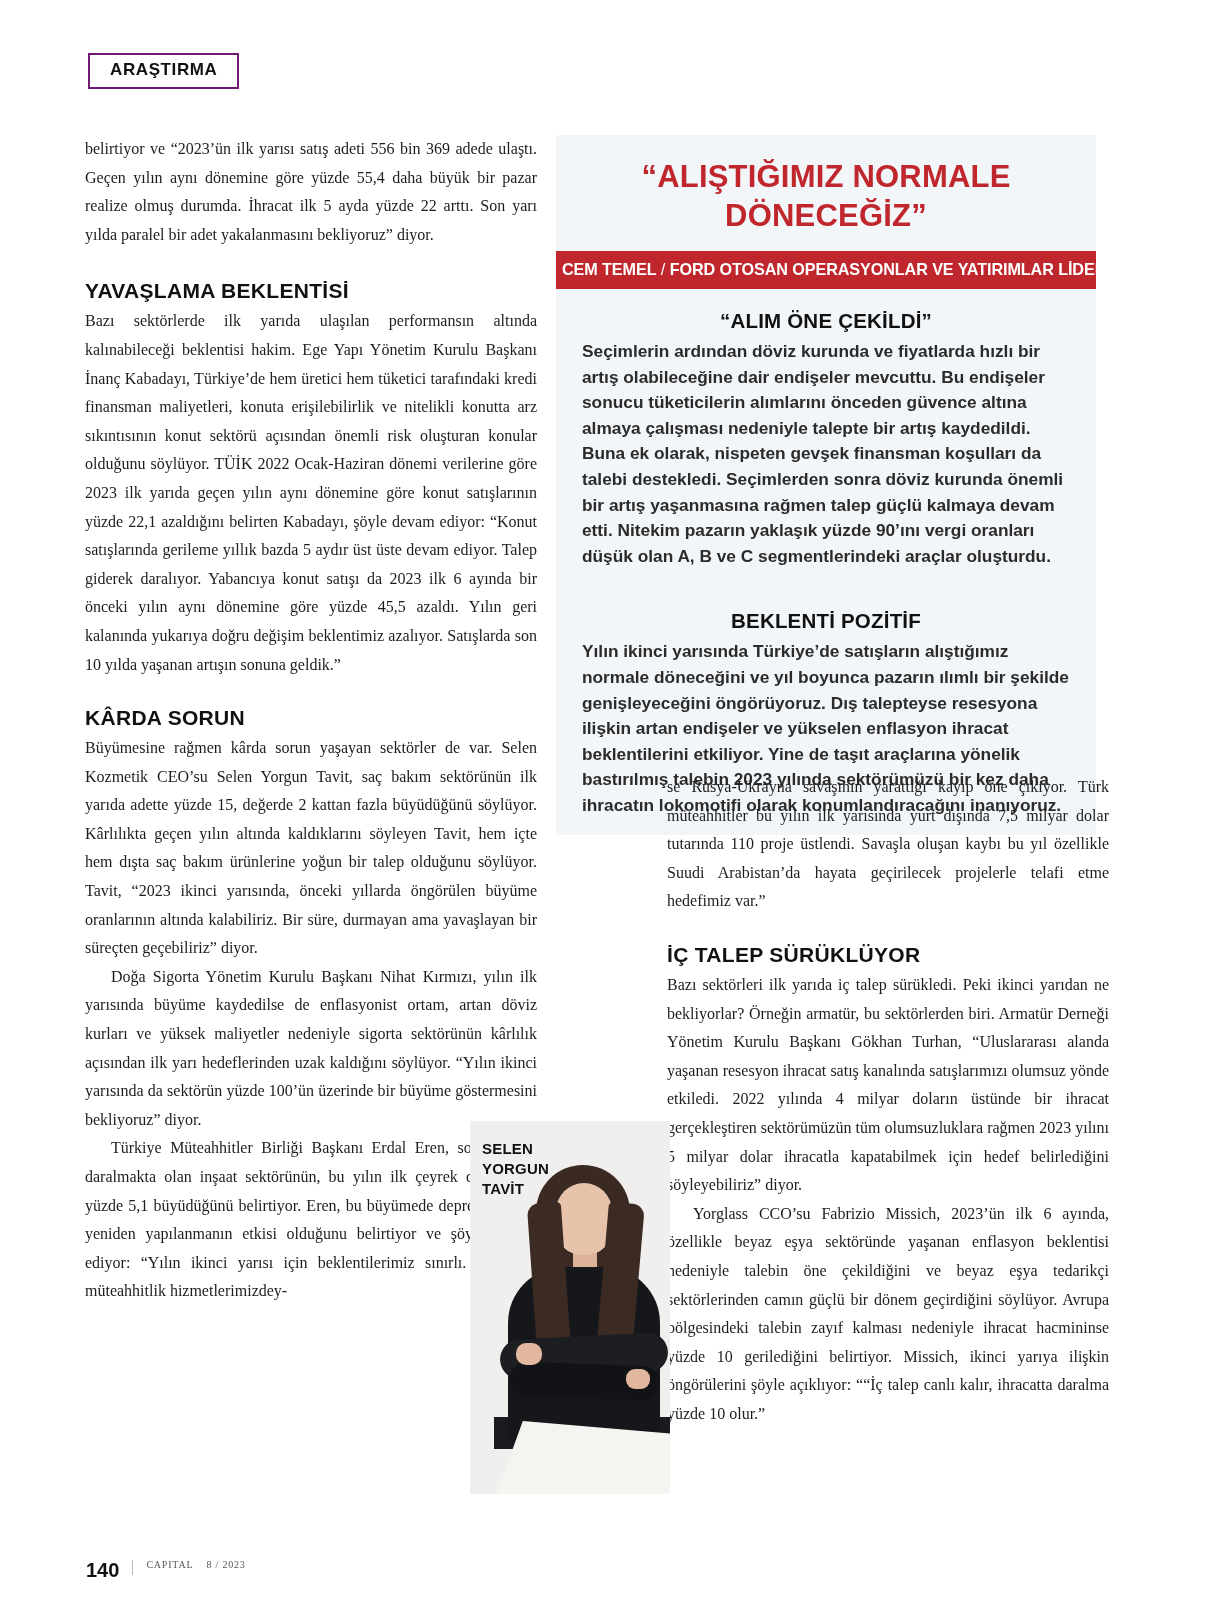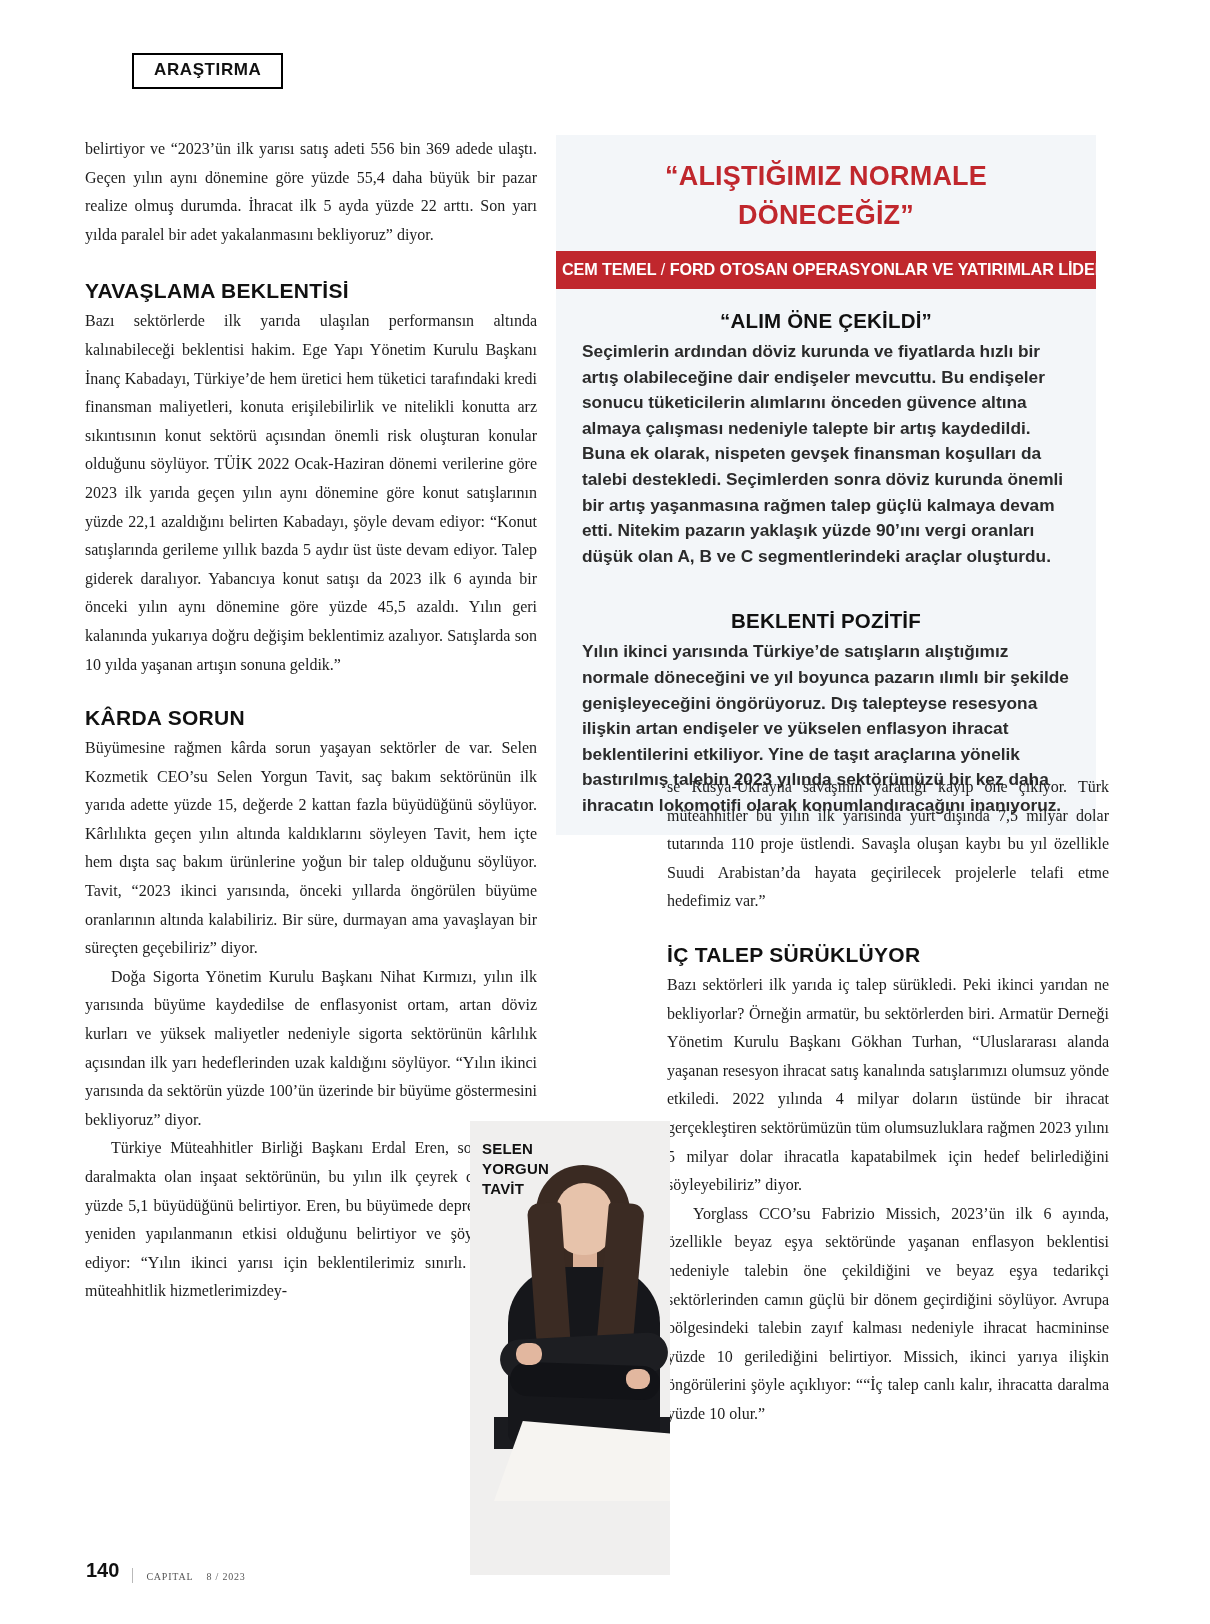--- a/index.html
+++ b/index.html
@@ -16,30 +16,29 @@
     overflow: hidden;
   }
 
   
   .kicker-wrap {
     position: absolute;
     left: 88px;
     top: 53px;
   }
   .kicker {
-    border: 2px solid #000000;
+    border: 2px solid #701a75;
     padding: 6px 20px 7px 20px;
     font-family: "Liberation Sans", sans-serif;
     font-weight: bold;
     font-size: 17px;
     letter-spacing: 0.6px;
     color: #111;
     display: inline-block;
     line-height: 1.1;
-    margin-left: 44px;
   }
 
   
   .col-left {
     position: absolute;
     left: 85px;
     top: 135px;
     width: 452px;
   }
   .col-right-top {
@@ -82,21 +81,21 @@
     background: #f3f6f9;
     width: 540px;
     box-sizing: border-box;
     padding-bottom: 16px;
   }
   .quote-head {
     text-align: center;
     color: #c0272d;
     font-family: "Liberation Sans", sans-serif;
     font-weight: bold;
-    font-size: 27px;
+    font-size: 31px;
     line-height: 39px;
     letter-spacing: 0.2px;
     padding: 22px 34px 16px 34px;
   }
   .quote-name-bar {
     background: #c0272d;
     color: #ffffff;
     font-family: "Liberation Sans", sans-serif;
     font-size: 16.2px;
     font-weight: bold;
@@ -128,21 +127,21 @@
     margin: 0;
   }
   .qs-gap { height: 20px; }
 
   
   .photo-block {
     position: absolute;
     left: 470px;
     top: 1121px;
     width: 200px;
-    height: 454px;
+    height: 373px;
     background: #f0efee;
     overflow: hidden;
   }
   .photo-caption {
     position: absolute;
     left: 12px;
     top: 18px;
     font-family: "Liberation Sans", sans-serif;
     font-weight: bold;
     font-size: 15px;
@@ -273,21 +272,21 @@
     background: #1a1b1f;
     z-index: 2;
   }
 
   
   .footer {
     position: absolute;
     left: 86px;
     bottom: 42px;
     display: flex;
-    align-items: flex-end;
+    align-items: flex-start;
     gap: 13px;
     font-family: "Liberation Sans", sans-serif;
   }
   .footer .pnum {
     font-weight: bold;
     font-size: 20px;
     color: #111;
   }
   .footer .rule {
     width: 1px;

